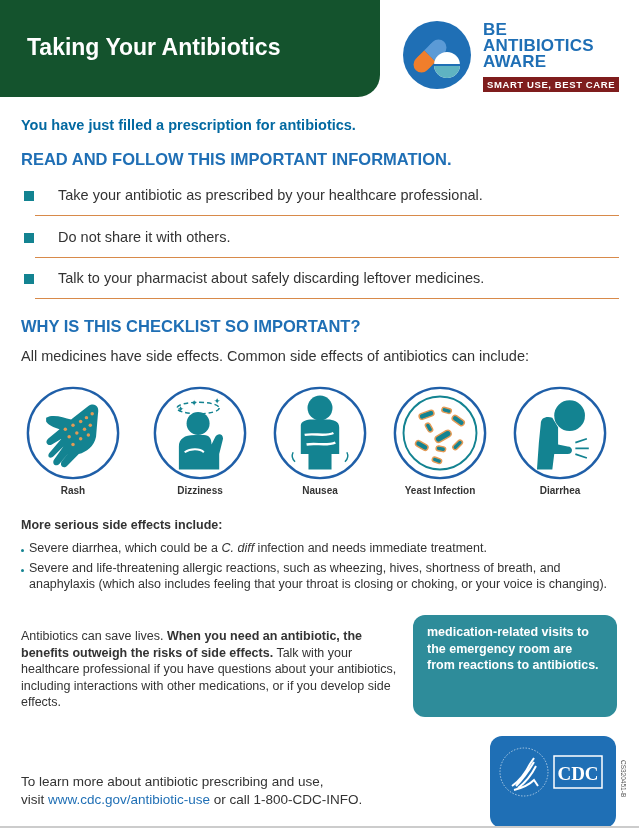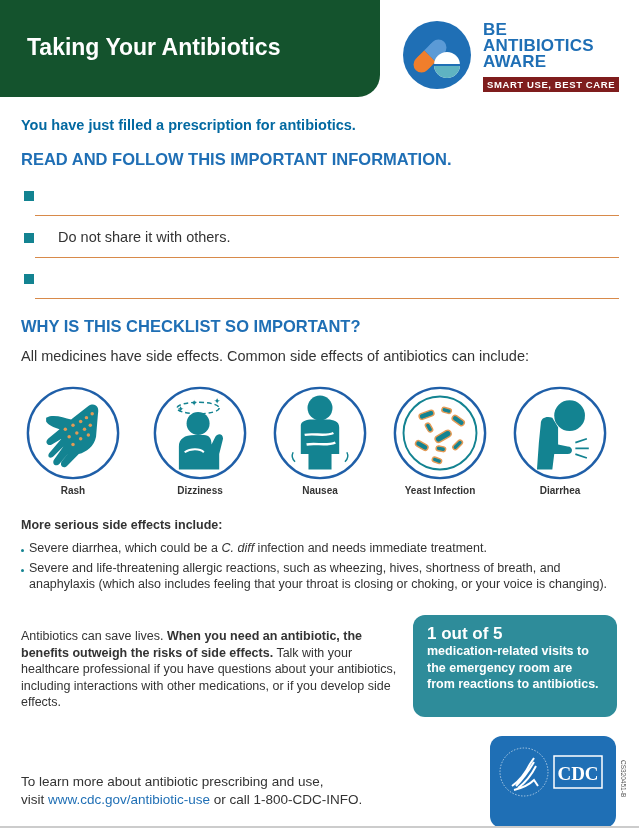--- a/index.html
+++ b/index.html
@@ -78,29 +78,31 @@
   <div class="logo-tag">SMART USE, BEST CARE</div>
 </div>
 
 <div class="intro">You have just filled a prescription for antibiotics.</div>
 
 <div class="h2" style="top:150px">READ AND FOLLOW THIS IMPORTANT INFORMATION.</div>
 
 <div class="checklist">
   <div class="check-item">
     <span class="sq"></span>
+    <span class="txt">Take your antibiotic as prescribed by your healthcare professional.</span>
     <span class="rule"></span>
   </div>
   <div class="check-item">
     <span class="sq"></span>
     <span class="txt">Do not share it with others.</span>
     <span class="rule"></span>
   </div>
   <div class="check-item">
     <span class="sq"></span>
+    <span class="txt">Talk to your pharmacist about safely discarding leftover medicines.</span>
     <span class="rule"></span>
   </div>
 </div>
 
 <div class="h2" style="top:317px">WHY IS THIS CHECKLIST SO IMPORTANT?</div>
 <div class="para" style="top:348px">All medicines have side effects. Common side effects of antibiotics can include:</div>
 
 <div class="icons">
   <div class="icon-cell" style="left:-1px">
     <svg viewBox="0 0 100 100">
@@ -185,21 +187,20 @@
     <span class="dot"></span>
     <span>Severe and life-threatening allergic reactions, such as wheezing, hives, shortness of breath, and anaphylaxis (which also includes feeling that your throat is closing or choking, or your voice is changing).</span>
   </div>
 </div>
 
 <div class="benefit">
   <span>Antibiotics can save lives. </span><b>When you need an antibiotic, the benefits outweigh the risks of side effects.</b><span> Talk with your healthcare professional if you have questions about your antibiotics, including interactions with other medications, or if you develop side effects.</span>
 </div>
 
 <div class="stat-box">
-  <div class="stat-big">1 out of 5</div>
   <div class="stat-small">medication-related visits to the emergency room are from reactions to antibiotics.</div>
 </div>
 
 <div class="footer-text">
   <div>To learn more about antibiotic prescribing and use,</div>
   <div><span>visit </span><a>www.cdc.gov/antibiotic-use</a><span> or call 1-800-CDC-INFO.</span></div>
 </div>
 
 <div class="cdc-box">
   <svg width="126" height="72" viewBox="0 0 126 72">

